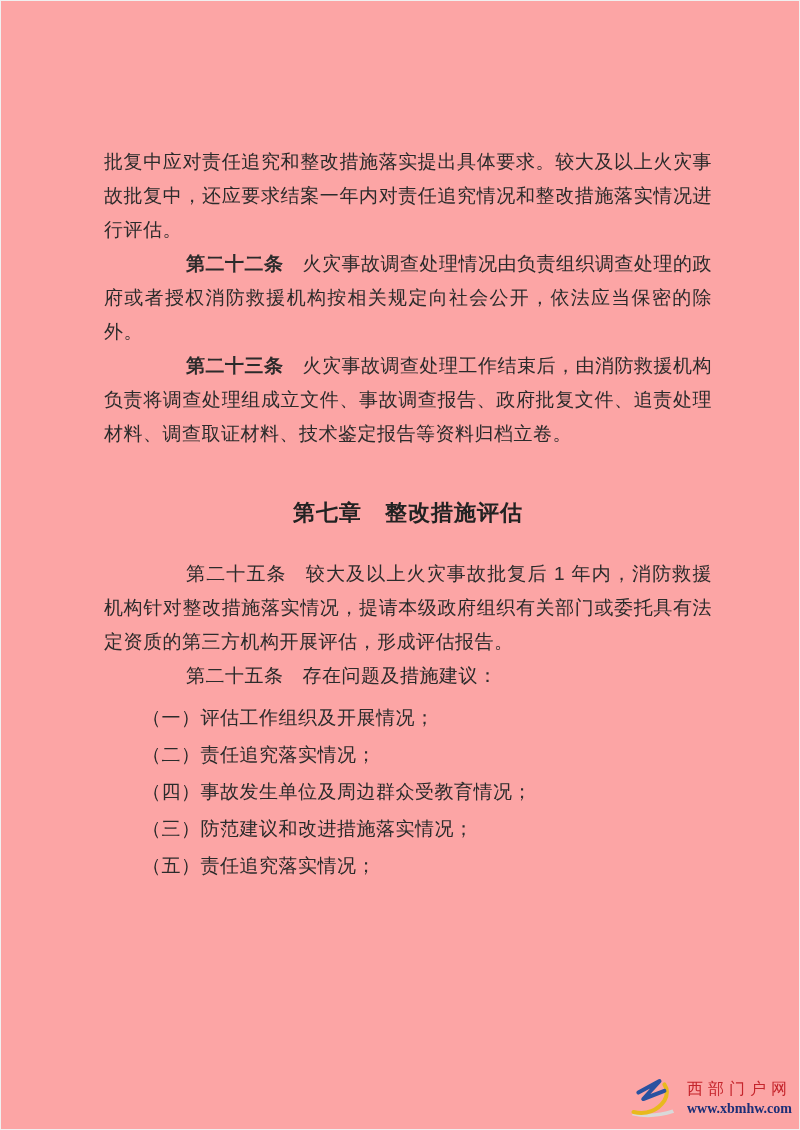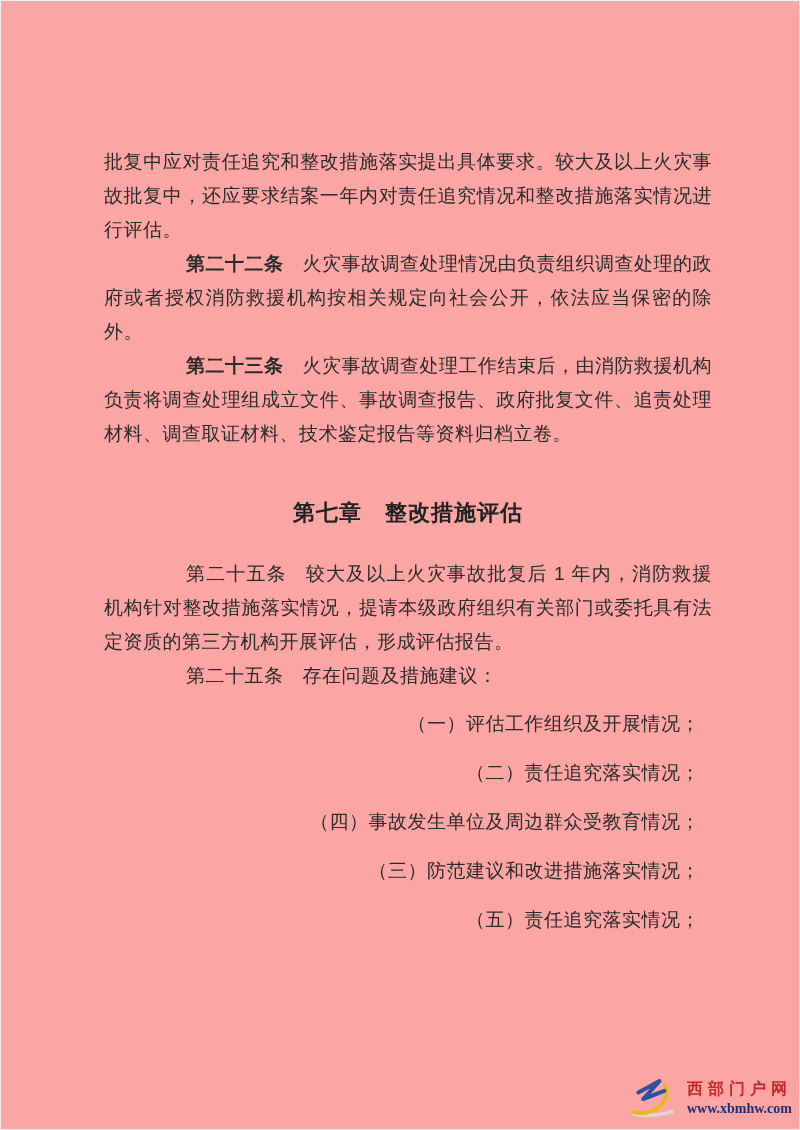--- a/index.html
+++ b/index.html
@@ -41,41 +41,41 @@
     margin: 46px 0 28px 0;
     text-align: center;
     font-size: 22px;
     line-height: 32px;
     font-weight: bold;
     letter-spacing: 1px;
     color: #222222;
   }
   .list { margin-top: 6px; }
   .list-item {
-    margin: 12px;
+    margin: 0;
     font-size: 19px;
     line-height: 37px;
     text-indent: 2em;
-    text-align: right;
+    text-align: left;
     letter-spacing: 0.5px;
   }
   .watermark {
     position: absolute;
     right: 8px;
     bottom: 8px;
     display: flex;
     align-items: center;
     gap: 8px;
   }
   .wm-logo { width: 52px; height: 46px; }
   .wm-text { display: flex; flex-direction: column; align-items: flex-start; }
   .site-name {
     color: #c5252c;
     font-size: 16px;
-    font-weight: bold;
+    font-weight: normal;
     letter-spacing: 5px;
     line-height: 20px;
     white-space: nowrap;
   }
   .site-url {
     color: #1b2f77;
     font-family: Liberation Serif, serif;
     font-size: 14px;
     font-weight: bold;
     line-height: 20px;

